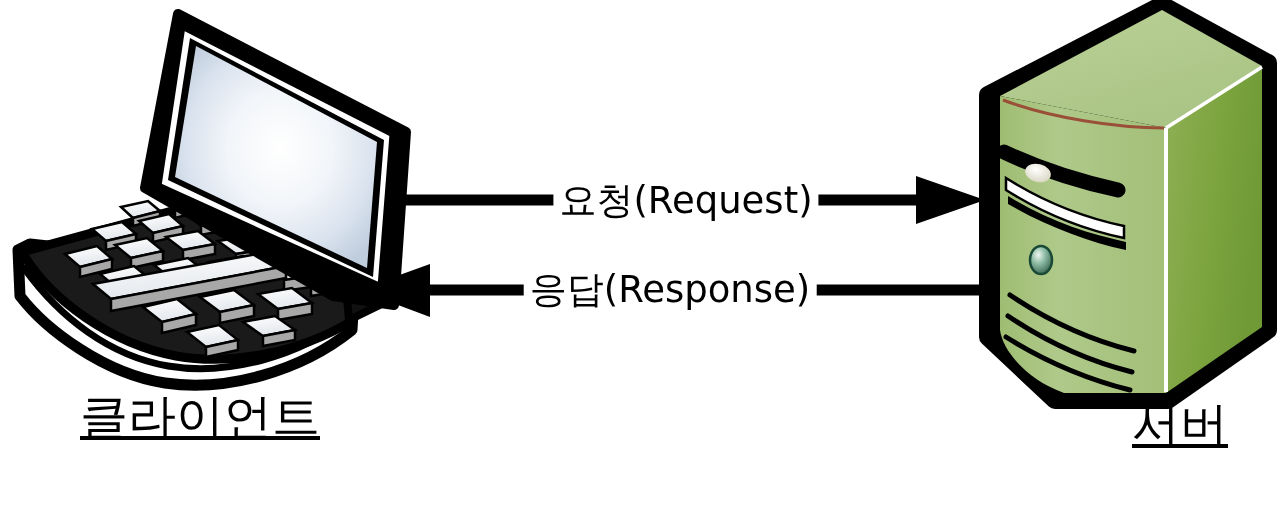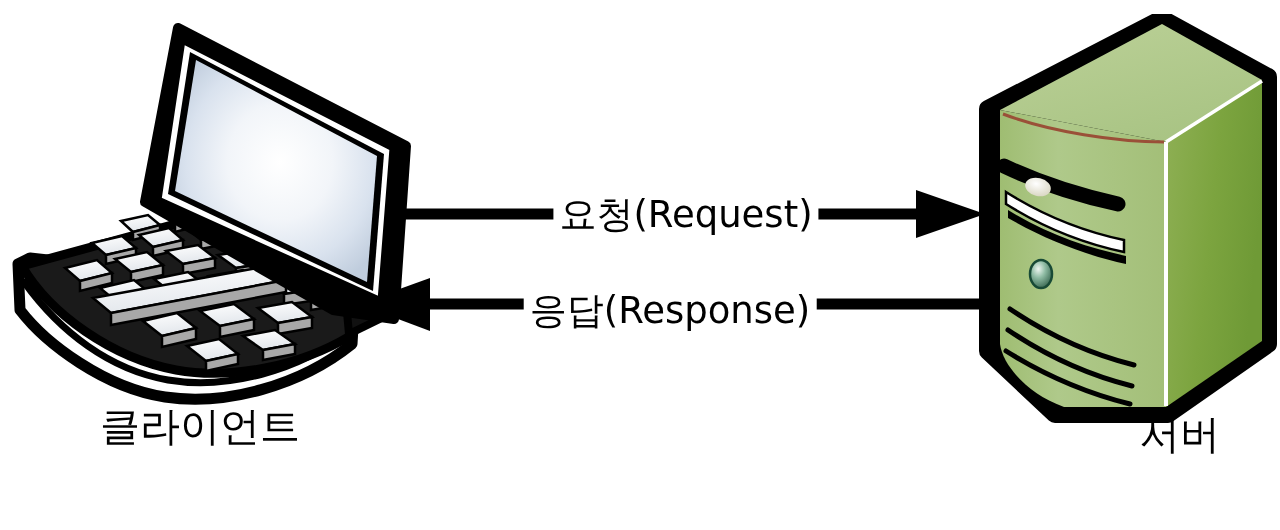--- a/index.html
+++ b/index.html
@@ -10,21 +10,20 @@
   }
   body {
     font-family: "DejaVu Sans", "Liberation Sans", sans-serif;
   }
   #diagram-root {
     position: relative;
     width: 1280px;
     height: 514px;
     background: #ffffff;
     overflow: hidden;
-    margin-top: 14px;
   }
   #scene {
     position: absolute;
     left: 0;
     top: 0;
     width: 1280px;
     height: 530px;
   }
   .flow-label {
     position: absolute;
@@ -32,31 +31,32 @@
     color: #000000;
     font-family: "DejaVu Sans", "Liberation Sans", sans-serif;
     font-size: 37px;
     line-height: 1;
     white-space: nowrap;
     padding: 0 6px;
     transform: translate(-50%, -50%);
     z-index: 5;
   }
   #request-label { left: 686px; top: 200px; }
-  #response-label { left: 670px; top: 296px; }
+  #response-label { left: 670px; top: 289px; }
 
   .node-caption {
     position: absolute;
     color: #000000;
     font-family: "DejaVu Sans", "Liberation Sans", sans-serif;
-    font-size: 40px;
+    font-size: 48px;
     line-height: 1;
     white-space: nowrap;
     transform: translateX(-50%);
     z-index: 5;
+    text-decoration: underline;
   }
   #client-caption { left: 200px; top: 392px; }
   #server-caption { left: 1180px; top: 400px; }
 </style>
 </head>
 <body>
 
 <div id="diagram-root">
 
   <svg id="scene" viewBox="0 0 1280 530" xmlns="http://www.w3.org/2000/svg">

